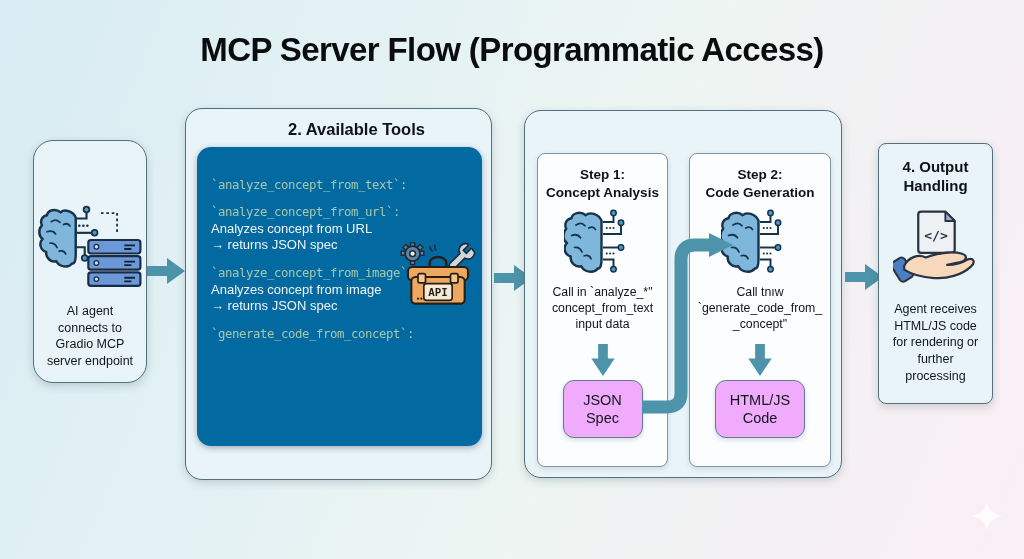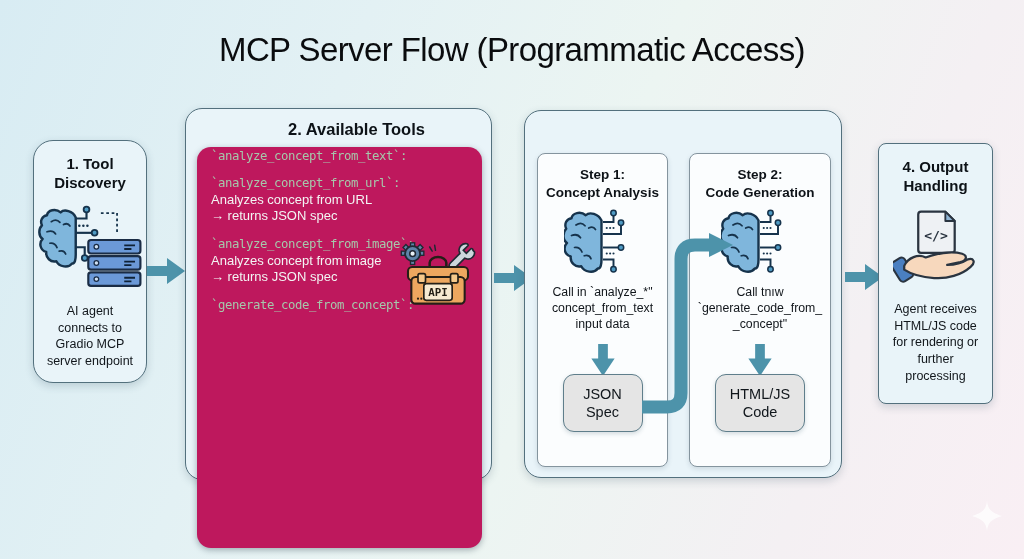--- a/index.html
+++ b/index.html
@@ -4,65 +4,65 @@
 <style>
   html,body{margin:0;padding:0;}
   #canvas{
     position:relative;width:1024px;height:559px;overflow:hidden;
     font-family:"Liberation Sans",sans-serif;color:#10161b;
     background:linear-gradient(112deg,#d8ecf3 0%,#e3f1f4 30%,#ecf5f2 55%,#f4f0f3 80%,#f9eff4 100%);
   }
   .pre{white-space:pre-line;}
   #main-title{
     position:absolute;top:31px;left:0;right:0;text-align:center;
-    font-size:33px;font-weight:normal;letter-spacing:-0.6px;color:#0a0c0e;
+    font-size:33px;font-weight:bold;letter-spacing:-0.6px;color:#0a0c0e;
   }
   .card{
     position:absolute;background:#e9f4f9;border:1.6px solid #53707d;
     border-radius:17px;box-shadow:0 3px 8px rgba(40,70,90,.20);box-sizing:border-box;
   }
   .card-title{margin-top:13px;text-align:center;font-weight:bold;font-size:15px;line-height:1.28;color:#0d1217;}
   .big-title{margin-top:11px;text-align:center;font-weight:bold;font-size:16.5px;color:#0d1217;margin-left:36px;}
   .caption{position:absolute;left:0;right:0;text-align:center;font-size:12.5px;line-height:1.33;color:#11161b;}
   
   #box-discovery{left:33px;top:140px;width:114px;height:243px;border-radius:20px;}
   #discovery-icon{position:absolute;top:58px;left:4px;width:106px;height:100px;}
   #box-discovery .caption{top:162px;}
   
   .flow-arrow{position:absolute;width:38px;height:26px;}
   #arrow-1{left:147px;top:258px;}
   #arrow-2{left:494px;top:265px;}
   #arrow-3{left:845px;top:264px;}
   
   #box-tools{left:185px;top:108px;width:307px;height:372px;}
   #code-panel{
-    position:absolute;left:11px;top:38px;width:285px;height:401px;
-    background:#be185d;border-radius:14px;padding:2px 12px 0 14px;box-sizing:border-box;
+    position:absolute;left:11px;top:38px;width:285px;height:299px;
+    background:#0369a1;border-radius:14px;padding:31px 12px 0 14px;box-sizing:border-box;
     box-shadow:0 2px 6px rgba(20,40,55,.35);
   }
   .code-entry{margin-bottom:13px;position:relative;z-index:2;}
   .code-name{font-family:"DejaVu Sans Mono",monospace;font-size:12.3px;color:#a6c8ab;letter-spacing:-0.4px;}
   .code-desc{font-size:13px;color:#f3f5f4;line-height:1.23;margin-top:2px;}
   #api-icon{position:absolute;right:4px;top:92px;width:80px;height:76px;z-index:3;}
   
   #box-invocation{left:524px;top:110px;width:318px;height:368px;}
   .step-card{
     position:absolute;top:42px;height:314px;background:#fbfdfe;
     border:1.5px solid #84949e;border-radius:8px;box-sizing:border-box;
     box-shadow:0 2px 5px rgba(40,70,90,.15);
   }
   #step1{left:12px;width:131px;}
   #step2{left:164px;width:142px;}
   .step-title{margin-top:12px;text-align:center;font-weight:bold;font-size:13.5px;line-height:1.3;color:#0d1217;}
   .step-brain{display:block;margin:7px auto 0;width:78px;height:70px;}
   .step-caption{position:absolute;top:131px;left:0;right:0;text-align:center;font-size:12.3px;line-height:1.3;color:#11161b;}
   .down-arrow{position:absolute;top:190px;left:50%;transform:translateX(-50%);width:24px;height:33px;}
   .output-chip{
-    position:absolute;top:220px;left:50%;transform:translateX(-50%);
-    background:#e5e5e5;border:1.6px solid #5f7e8b;border-radius:11px;
+    position:absolute;top:226px;left:50%;transform:translateX(-50%);
+    background:#f0abfc;border:1.6px solid #5f7e8b;border-radius:11px;
     display:flex;align-items:center;justify-content:center;text-align:center;
     font-size:14.5px;line-height:1.25;color:#10161b;box-shadow:0 2px 4px rgba(40,70,90,.18);
   }
   #json-chip{width:78px;height:56px;}
   #html-chip{width:88px;height:56px;}
   #elbow-connector{position:absolute;left:110px;top:118px;width:112px;height:200px;overflow:visible;z-index:6;}
   
   #box-output{left:878px;top:143px;width:115px;height:261px;border-radius:8px;}
   #output-icon{position:absolute;top:60px;left:50%;transform:translateX(-50%);width:86px;height:92px;}
   #box-output .caption{top:157px;}
@@ -70,22 +70,20 @@
   #sparkle{position:absolute;left:972px;top:501px;width:30px;height:30px;opacity:.75;}
 </style>
 </head>
 <body>
 
 <div id="canvas">
 
   <div id="main-title">MCP Server Flow (Programmatic Access)</div>
 
   <div class="card" id="box-discovery">
-    <div class="card-title pre">1. Tool
-Discovery</div>
     <svg id="discovery-icon" viewBox="0 0 118 104">
       <g transform="translate(2,4) scale(0.8)">
         <path d="M50,16 C46,7 34,4 29,9 C22,3 11,6 10,13 C3,14 0,21 3,27 C-2,32 -2,42 4,46 C-2,52 1,62 9,64 C8,72 15,79 23,77 C27,85 40,87 45,80 C49,81 50,74 50,68 Z" fill="#7fb6dc" stroke="#16334c" stroke-width="3.4" stroke-linejoin="round"></path>
         <path d="M16,22 q7,-5 12,1 M10,36 q8,-3 12,3 M14,52 q7,-1 10,6 M27,63 q7,-2 9,4 M33,26 q6,-3 9,2" fill="none" stroke="#16334c" stroke-width="2.4" stroke-linecap="round"></path>
       </g>
       <g fill="none" stroke="#16334c" stroke-width="2.4">
         <path d="M42,18 h12 v-8"></path>
         <path d="M42,34 h18"></path>
         <path d="M42,50 h10 v10"></path>
         <path d="M70,12 h18 v22" stroke-dasharray="3,3" stroke-width="2"></path>

